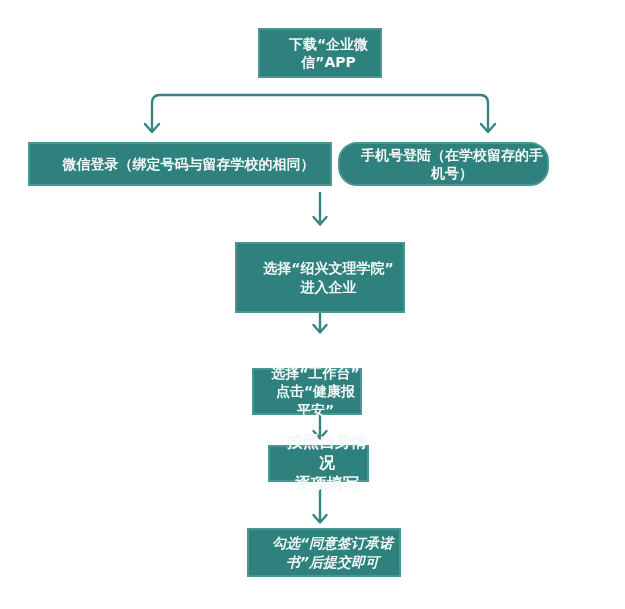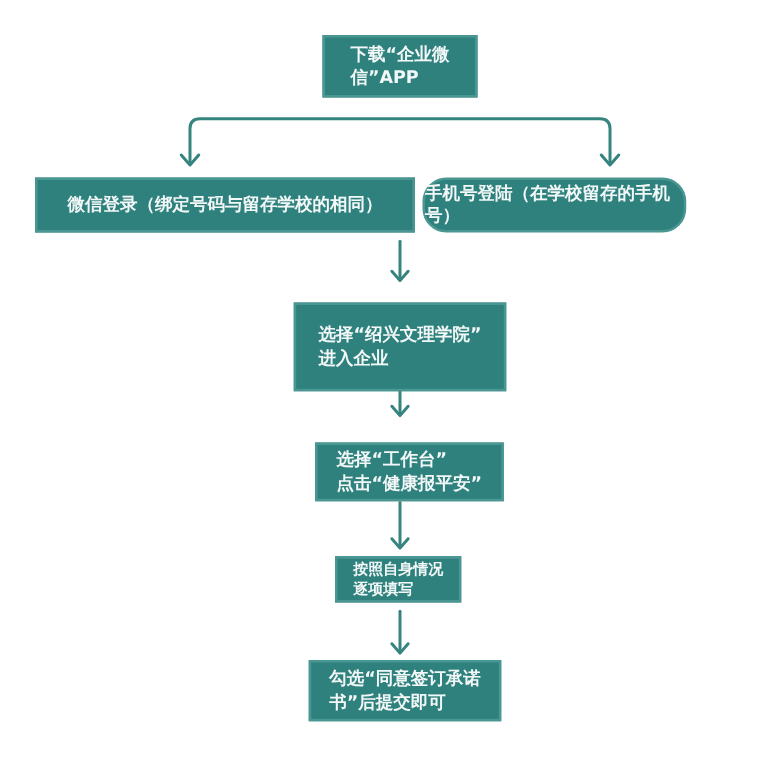--- a/index.html
+++ b/index.html
@@ -20,36 +20,38 @@
     fill:none;
     stroke-linecap:round;
     stroke-linejoin:round;
   }
   .node {
     position:absolute;
     box-sizing:border-box;
     display:flex;
     align-items:center;
     justify-content:center;
+    text-align:center;
     background:var(--node-fill,#2e817d);
     border:2px solid var(--node-border,#4a9692);
     color:var(--node-text,#f2f7f7);
     font-weight:bold;
     font-size:14px;
     line-height:1.3;
     white-space:pre-line;
+    padding-left:17px;
   }
   
   .n0 { left:258px; top:28px;  width:124px; height:50px; }
   .n1 { left:28px;  top:142px; width:304px; height:44px; }
   .n2 { left:338px; top:142px; width:211px; height:44px;border-radius:19px; }
   .n3 { left:235px; top:242px; width:170px; height:71px; }
-  .n4 { left:252px; top:354px; width:151px; height:47px; }
-  .n5 { left:268px; top:445px; width:101px; height:37px; font-size:12px; }
-  .n6 { left:247px; top:528px; width:154px; height:49px; }
+  .n4 { left:252px; top:368px; width:110px; height:47px; }
+  .n5 { left:268px; top:445px; width:101px; height:37px; font-size:16px; }
+  .n6 { left:247px; top:528px; width:154px; height:49px;font-style:italic; }
 </style>
 </head>
 <body>
 
 <div class="canvas">
 
   <svg class="connectors" viewBox="0 0 625 609">
 
     <g>
       <path class="conn" d="M 152 131 L 152 103 Q 152 95 160 95 L 480 95 Q 488 95 488 103 L 488 131"></path>

